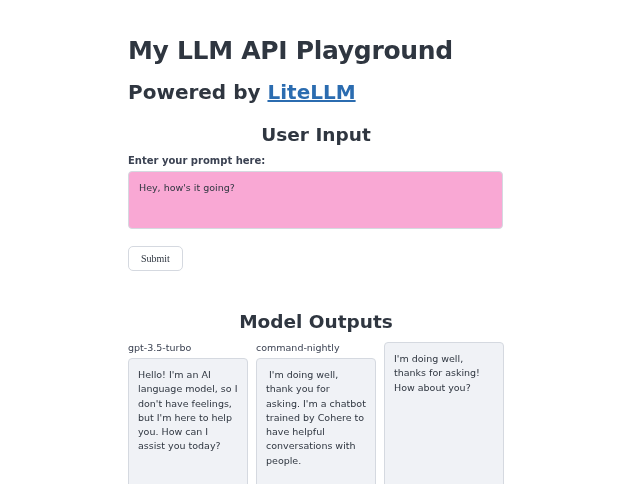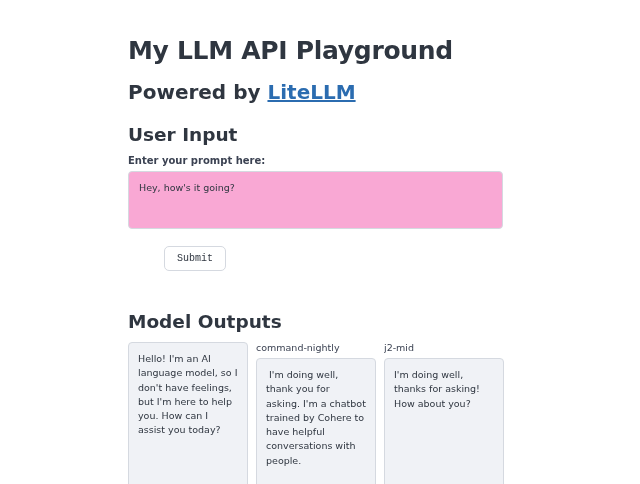--- a/index.html
+++ b/index.html
@@ -35,20 +35,21 @@
   .powered a {
     color: #2b6cb0;
     text-decoration: underline;
     font-weight: bold;
   }
   .section-title {
     font-size: 18.5px;
     font-weight: bold;
     color: #2f3640;
     margin: 0 0 10px 0;
+    text-align: center;
   }
   .field-label {
     font-size: 10px;
     color: #3b4252;
     margin: 0 0 5px 0;
     font-weight: bold;
   }
   .prompt-box {
     box-sizing: border-box;
     width: 375px;
@@ -61,30 +62,29 @@
     font-size: 9.5px;
     line-height: 1.45;
     padding: 9px 10px;
     resize: none;
     outline: none;
   }
   .submit-row {
     margin-top: 13px;
   }
   .submit-btn {
-    font-family: Liberation Mono, monospace;
+    font-family: Liberation Serif, serif;
     font-size: 10px;
     color: #2f3640;
     background: #ffffff;
     border: 1px solid #d5d9e0;
     border-radius: 5px;
     padding: 5px 12px;
     cursor: pointer;
     line-height: 1.3;
-    margin-left: 36px;
   }
   .outputs-title {
     margin-top: 40px;
   }
   .outputs-row {
     display: flex;
     gap: 8px;
   }
   .output-col {
     width: 120px;
@@ -132,28 +132,28 @@
 
   <div class="submit-row">
     <button class="submit-btn">Submit</button>
   </div>
 
   <h2 class="section-title outputs-title">Model Outputs</h2>
 
   <div class="outputs-row">
 
     <div class="output-col">
+      <div class="output-label">gpt-3.5-turbo</div>
       <textarea class="output-box" readonly="" style="">Hello! I'm an AI language model, so I don't have feelings, but I'm here to help you. How can I assist you today?</textarea>
     </div>
 
     <div class="output-col">
       <div class="output-label">command-nightly</div>
       <textarea class="output-box" readonly="" style=""> I'm doing well, thank you for asking. I'm a chatbot trained by Cohere to have helpful conversations with people.</textarea>
     </div>
 
     <div class="output-col">
-      <div class="output-label">j2-mid</div>
       <textarea class="output-box" readonly="" style="">I'm doing well, thanks for asking! How about you?</textarea>
     </div>
 
   </div>
 
 </div>
 
 </body></html>

